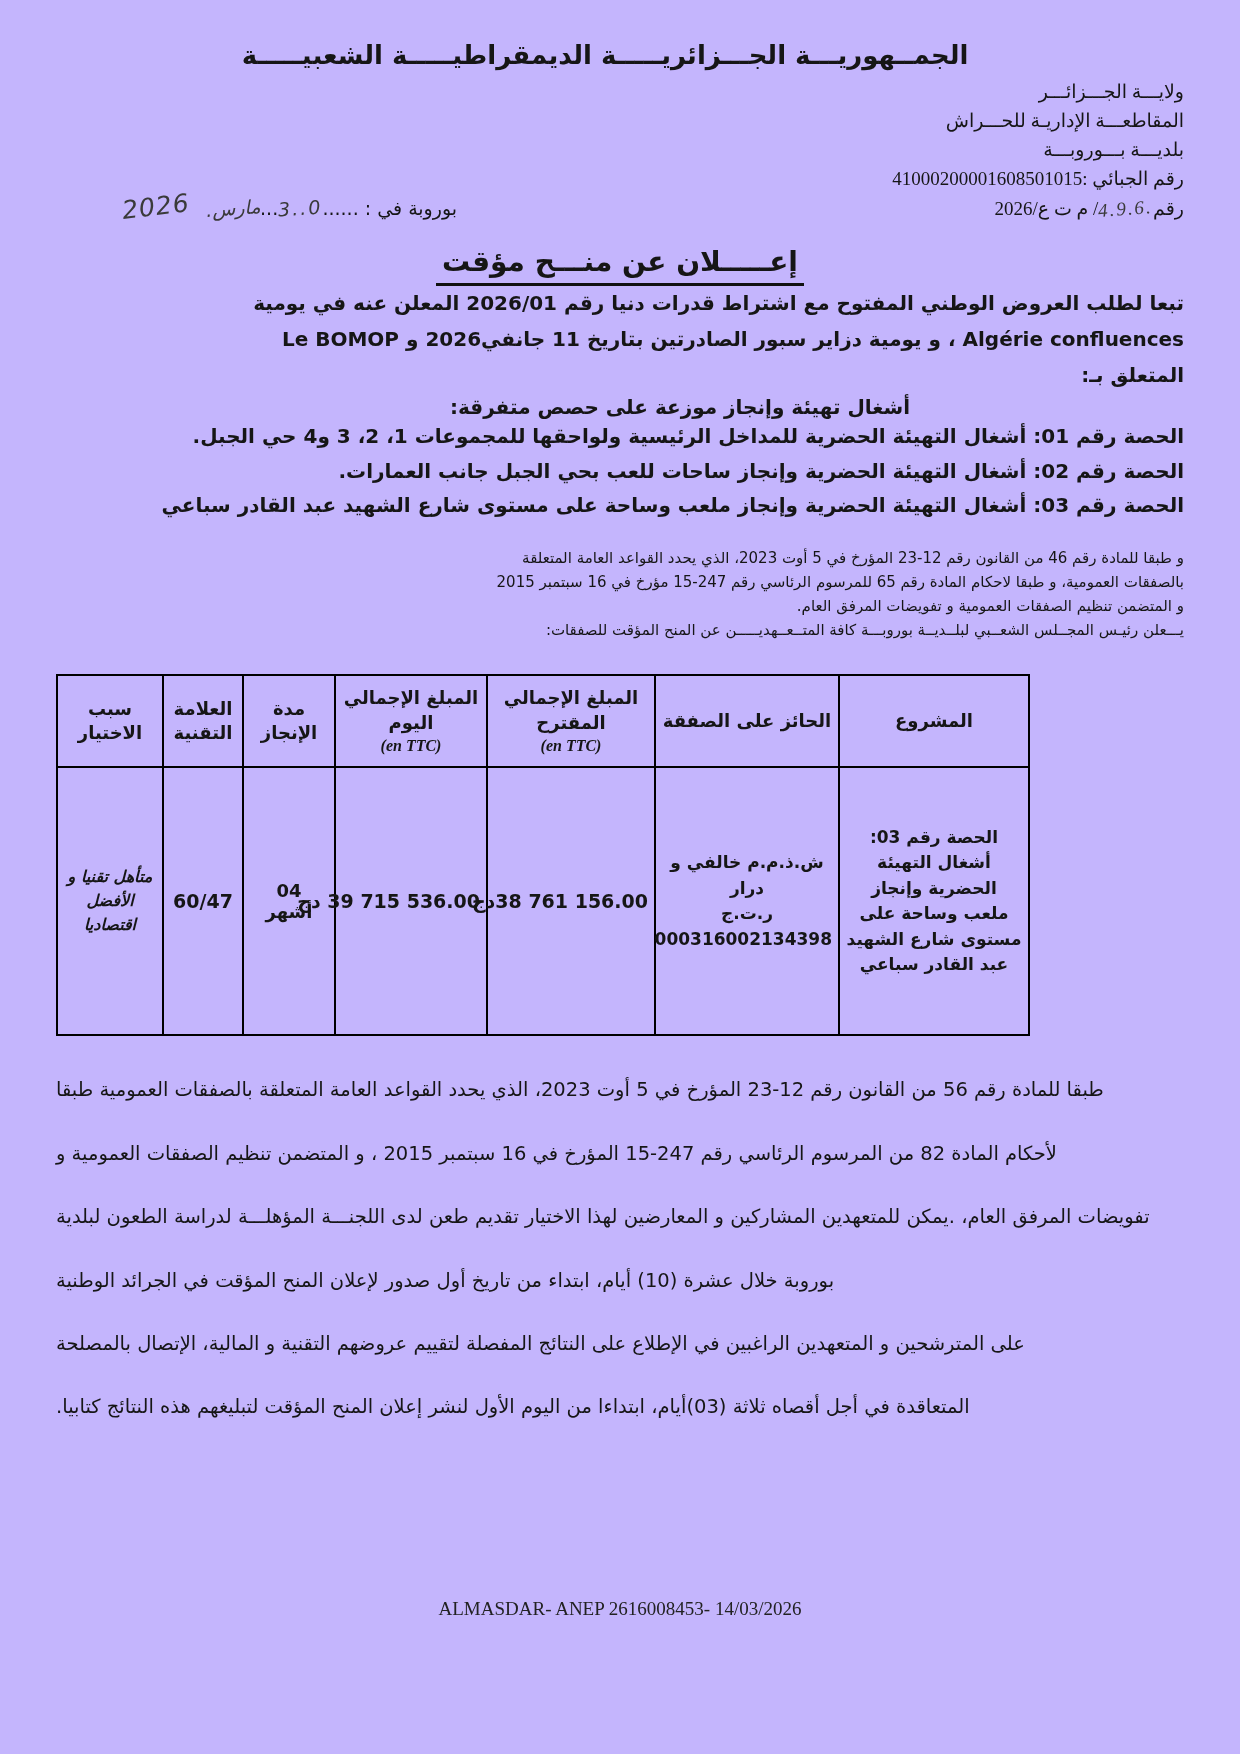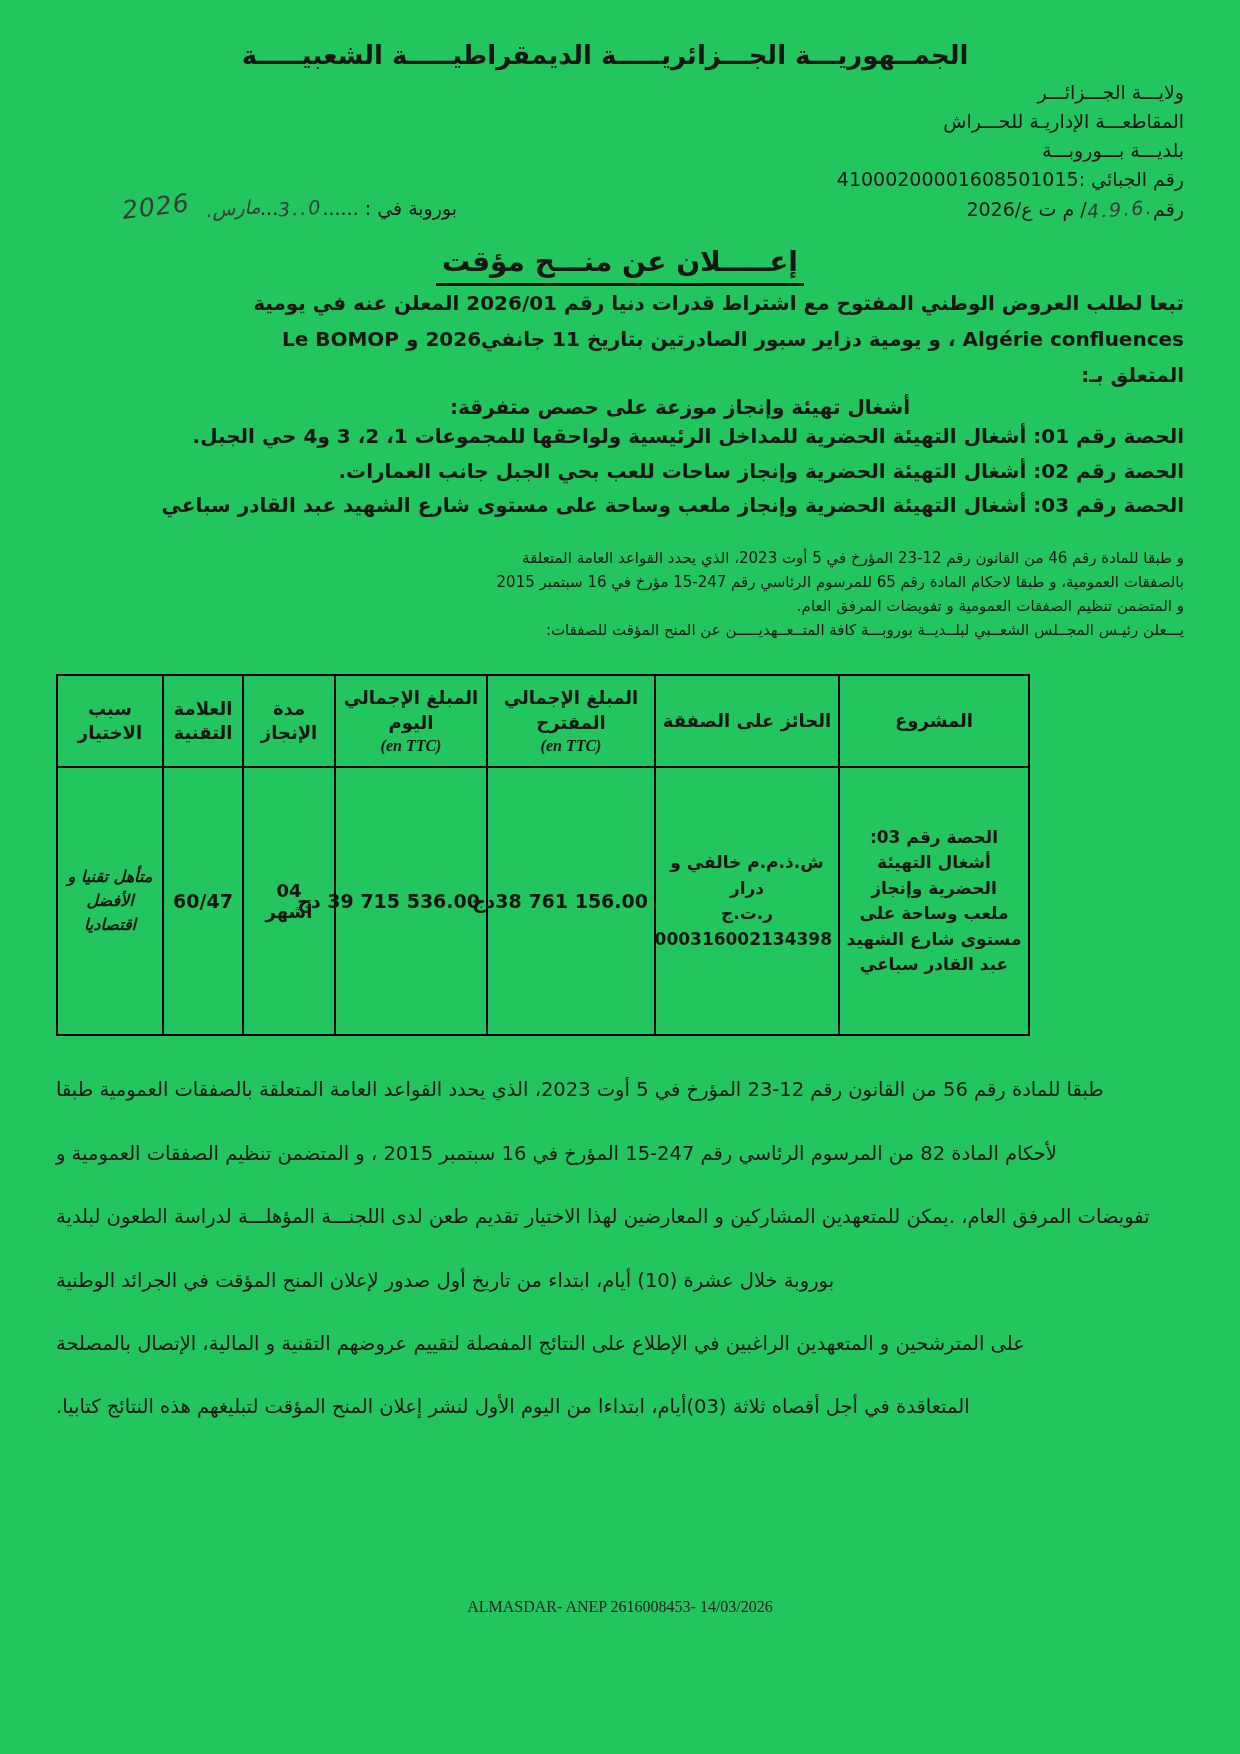--- a/index.html
+++ b/index.html
@@ -1,27 +1,27 @@
 <!DOCTYPE html>
 <html lang="ar"><head>
 <meta charset="utf-8">
 <style>
   html,body{margin:0;padding:0;background:#e8e8e8;}
   .page{
-    width:1240px;height:1754px;margin:0 auto;background:#22c55e;
+    width:1240px;height:1754px;margin:0 auto;background:#c4b5fd;
     position:relative;box-sizing:border-box;padding:30px 56px;
     font-family:"DejaVu Sans",sans-serif;color:#161616;overflow:hidden;
   }
   .rtl{direction:rtl;unicode-bidi:embed;}
   .center{text-align:center;}
   .right{text-align:right;}
 
   .republic{font-size:26px;font-weight:bold;letter-spacing:.5px;margin:10px 30px 6px 0;}
 
-  .authority{font-size:19px;line-height:1.52;margin-top:8px;}
+  .authority{font-size:19px;line-height:1.52;margin-top:8px;font-family:Liberation Serif, serif;}
   .authority .ln{white-space:nowrap;}
   .refline{font-size:19px;margin-top:1px;}
 
   .hand{
     display:inline-block;color:#3a3a3a;font-style:italic;
     transform:rotate(-4deg);letter-spacing:2px;
   }
   .hand-year{
     display:inline-block;color:#3a3a3a;font-size:25px;font-style:italic;
     transform:rotate(-7deg);letter-spacing:1px;margin-right:10px;
@@ -62,21 +62,21 @@
   .cell-reason{font-weight:bold;font-size:16px;line-height:1.5;font-style:italic;}
 
   .appeal{margin-top:42px;font-size:19.5px;}
   .appeal .ap{line-height:1.2;margin-bottom:40px;text-align:left;}
   .appeal .in1{margin-right:28px;}
   .appeal .in2{margin-right:86px;}
   .appeal .in3{margin-right:64px;}
 
   .footer{
     position:absolute;left:0;top:1598px;width:100%;text-align:center;
-    font-family:"Liberation Serif",serif;font-size:16px;color:#222;direction:ltr;
+    font-family:"Liberation Serif",serif;font-size:19px;color:#222;direction:ltr;
   }
 </style>
 </head>
 <body>
 
 <div class="page">
 
   <div class="republic center rtl">الجمــهوريـــة الجـــزائريـــــة الديمقراطيـــــة الشعبيـــــة</div>
 
   <div class="authority right rtl">

